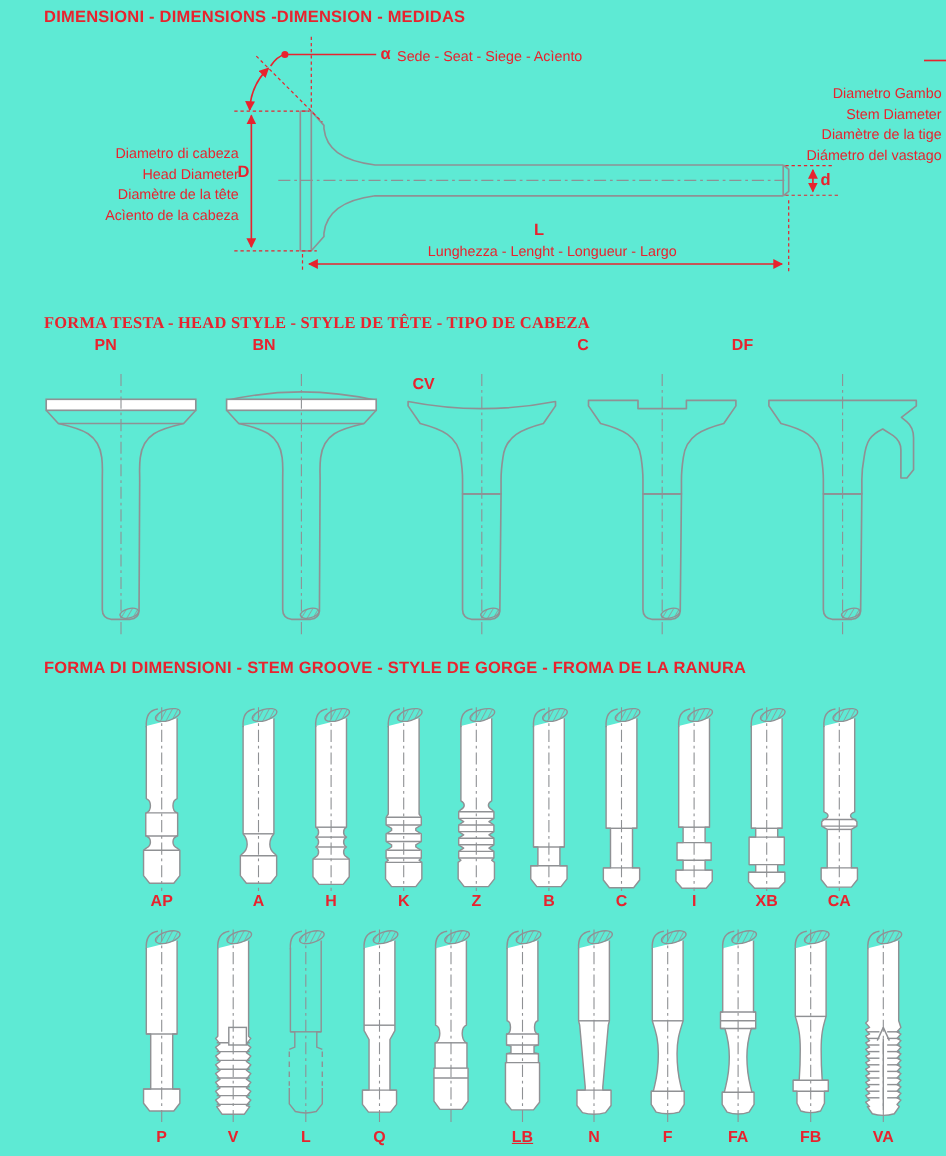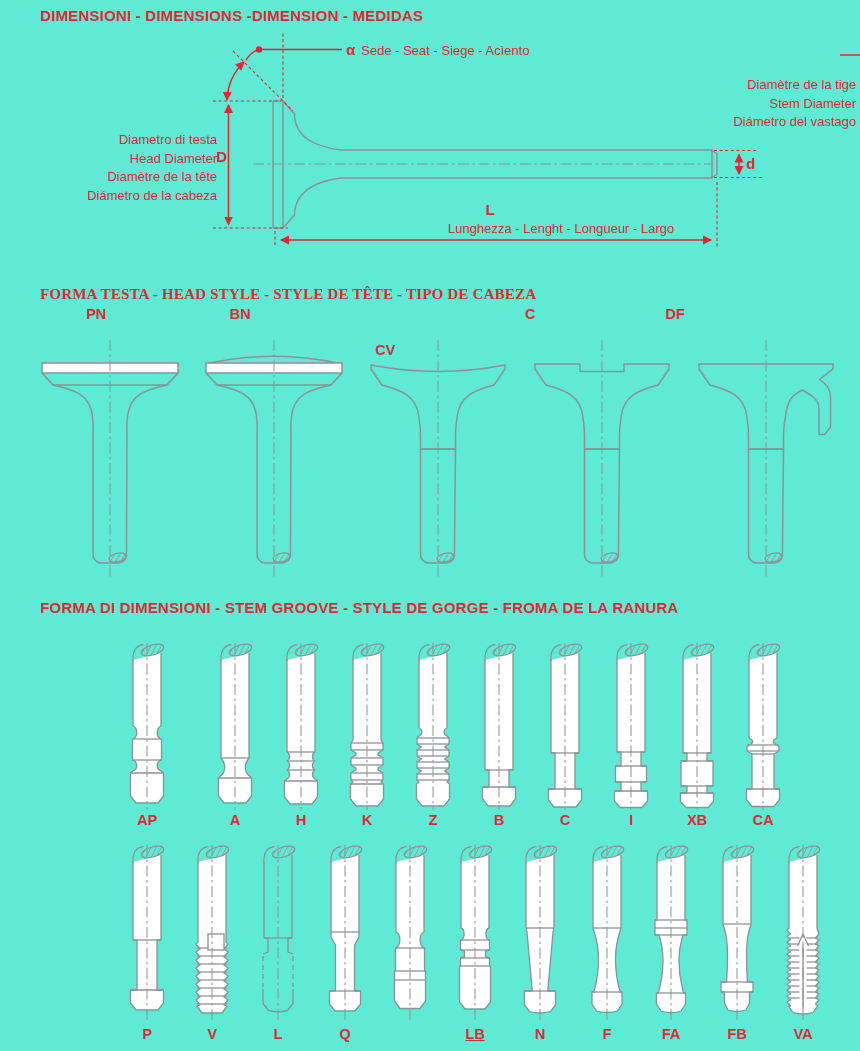--- a/index.html
+++ b/index.html
@@ -59,36 +59,37 @@
     <path class="rs" d="M840 55 H860"></path>
     <line class="rs" x1="228.5" y1="105" x2="228.5" y2="224.5" marker-start="url(#arr)" marker-end="url(#arr)"></line>
     <line class="rs" x1="739" y1="154.5" x2="739" y2="174" marker-start="url(#arr)" marker-end="url(#arr)"></line>
     <line class="rs" x1="281" y1="240" x2="711" y2="240" marker-start="url(#arr)" marker-end="url(#arr)"></line>
   </svg>
 
   <div class="sym" style="left:346px;top:41px;">α</div>
   <div class="lbl" style="left:361px;top:42px;">Sede - Seat - Siege - Acìento</div>
 
   <div class="lbl right" style="left:40px;top:131px;width:177px;">
-    <div>Diametro di testa</div>
+    <div>Diametro di cabeza</div>
     <div>Head Diameter</div>
     <div>Diamètre de la tête</div>
-    <div>Diámetro de la cabeza</div>
+    <div>Acìento de la cabeza</div>
   </div>
   <div class="sym" style="left:216px;top:148px;">D</div>
 
   <div class="lbl right" style="left:640px;top:76px;width:216px;">
+    <div>Diametro Gambo</div>
+    <div>Stem Diameter</div>
     <div>Diamètre de la tige</div>
-    <div>Stem Diameter</div>
     <div>Diámetro del vastago</div>
   </div>
   <div class="sym" style="left:746px;top:155px;">d</div>
 
   <div class="sym" style="left:460px;top:201px;width:60px;text-align:center;">L</div>
-  <div class="lbl center" style="left:274px;top:220px;width:400px;text-align:right;">Lunghezza - Lenght - Longueur - Largo</div>
+  <div class="lbl center" style="left:302px;top:220px;width:400px;">Lunghezza - Lenght - Longueur - Largo</div>
 
   <div class="ttl" style="left:40px;top:286px;font-family:Liberation Serif, serif;">FORMA TESTA - HEAD STYLE - STYLE DE TÊTE - TIPO DE CABEZA</div>
   <div id="heads">
       <svg class="abs" width="150" height="252" viewBox="0 0 150 252" style="left: 35px; top: 328px;">
         <path class="hs" fill="#fff" d="M7 45 L18 57 C40 62 55 66.5 57.5 88 C58.5 96 58 100 58 108 L58 226 Q58 233.5 65.8 235 L83.5 235 Q90.7 234 91.4 227.5 L92 108 C92 100 91.5 96 92.5 88 C95 66.5 110 62 132 57 L143 45"></path>
 <line class="hs" x1="18" y1="57" x2="132" y2="57"></line>
         <rect x="7" y="35" width="136" height="10" fill="#fff" stroke="#8f9194" stroke-width="1.5"></rect>
         <line class="cl" x1="75" y1="12" x2="75" y2="250"></line>
         <ellipse cx="82.5" cy="229.5" rx="8.6" ry="4.2" transform="rotate(-14 82.5 229.5)" fill="url(#hg)" stroke="#8f9194" stroke-width="1.2"></ellipse>
       </svg>

